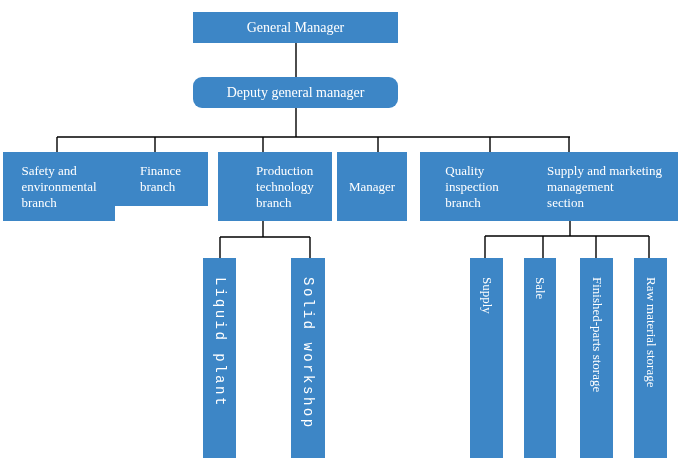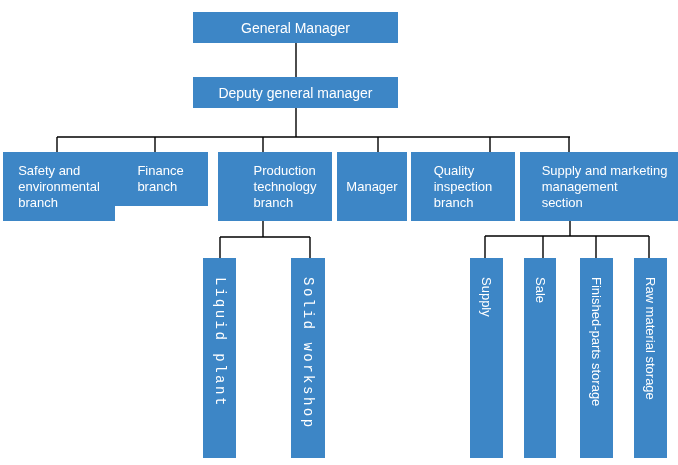--- a/index.html
+++ b/index.html
@@ -19,20 +19,21 @@
   #connector-svg{position:absolute;left:0;top:0;width:678px;height:465px;}
   #connector-svg line{stroke:var(--connector);stroke-width:1.4;}
   .node{
     position:absolute;
     background:var(--box-fill);
     color:var(--box-text);
     display:flex;
     align-items:center;
     justify-content:center;
     box-sizing:border-box;
+    font-family:Liberation Serif, serif;
   }
   .node .label{
     white-space:pre-line;
     text-align:left;
   }
   
   .node.top{font-size:14px;}
   .node.top .label{text-align:center;}
   
   .node.dept{font-size:13px;line-height:16px;padding:2px 4px;}
@@ -48,27 +49,27 @@
     white-space:nowrap;
   }
   .node.vert.mono{
     font-family:"Liberation Mono","DejaVu Sans Mono",monospace;
     font-size:14px;
   }
   .node.vert.mono .label{letter-spacing:2.5px;}
 
   
   #node-general-manager        {left:193px;top:12px; width:205px;height:31px;}
-  #node-deputy-general-manager {left:193px;top:77px; width:205px;height:31px;}
+  #node-deputy-general-manager {left:193px;top:77px; width:205px;height:31px;border-radius:9px;}
 
   #node-safety-environmental-branch{left:3px;  top:152px;width:112px;height:69px;}
   #node-finance-branch             {left:113px;top:152px;width:95px; height:54px;}
   #node-production-technology-branch{left:218px;top:152px;width:114px;height:69px;padding-left:24px;}
   #node-office                     {left:337px;top:152px;width:70px; height:69px;}
-  #node-quality-inspection-branch  {left:411px;top:152px;width:104px;height:69px;}
+  #node-quality-inspection-branch  {left:420px;top:152px;width:104px;height:69px;}
   #node-supply-marketing-section   {left:520px;top:152px;width:169px;height:69px;}
 
   #node-liquid-plant           {left:203px;top:258px;width:33px;height:200px;}
   #node-solid-workshop         {left:291px;top:258px;width:34px;height:200px;}
   #node-supply                 {left:470px;top:258px;width:33px;height:200px;}
   #node-sale                   {left:524px;top:258px;width:32px;height:200px;}
   #node-finished-parts-storage {left:580px;top:258px;width:33px;height:200px;}
   #node-raw-material-storage   {left:634px;top:258px;width:33px;height:200px;}
 </style>
 </head>

